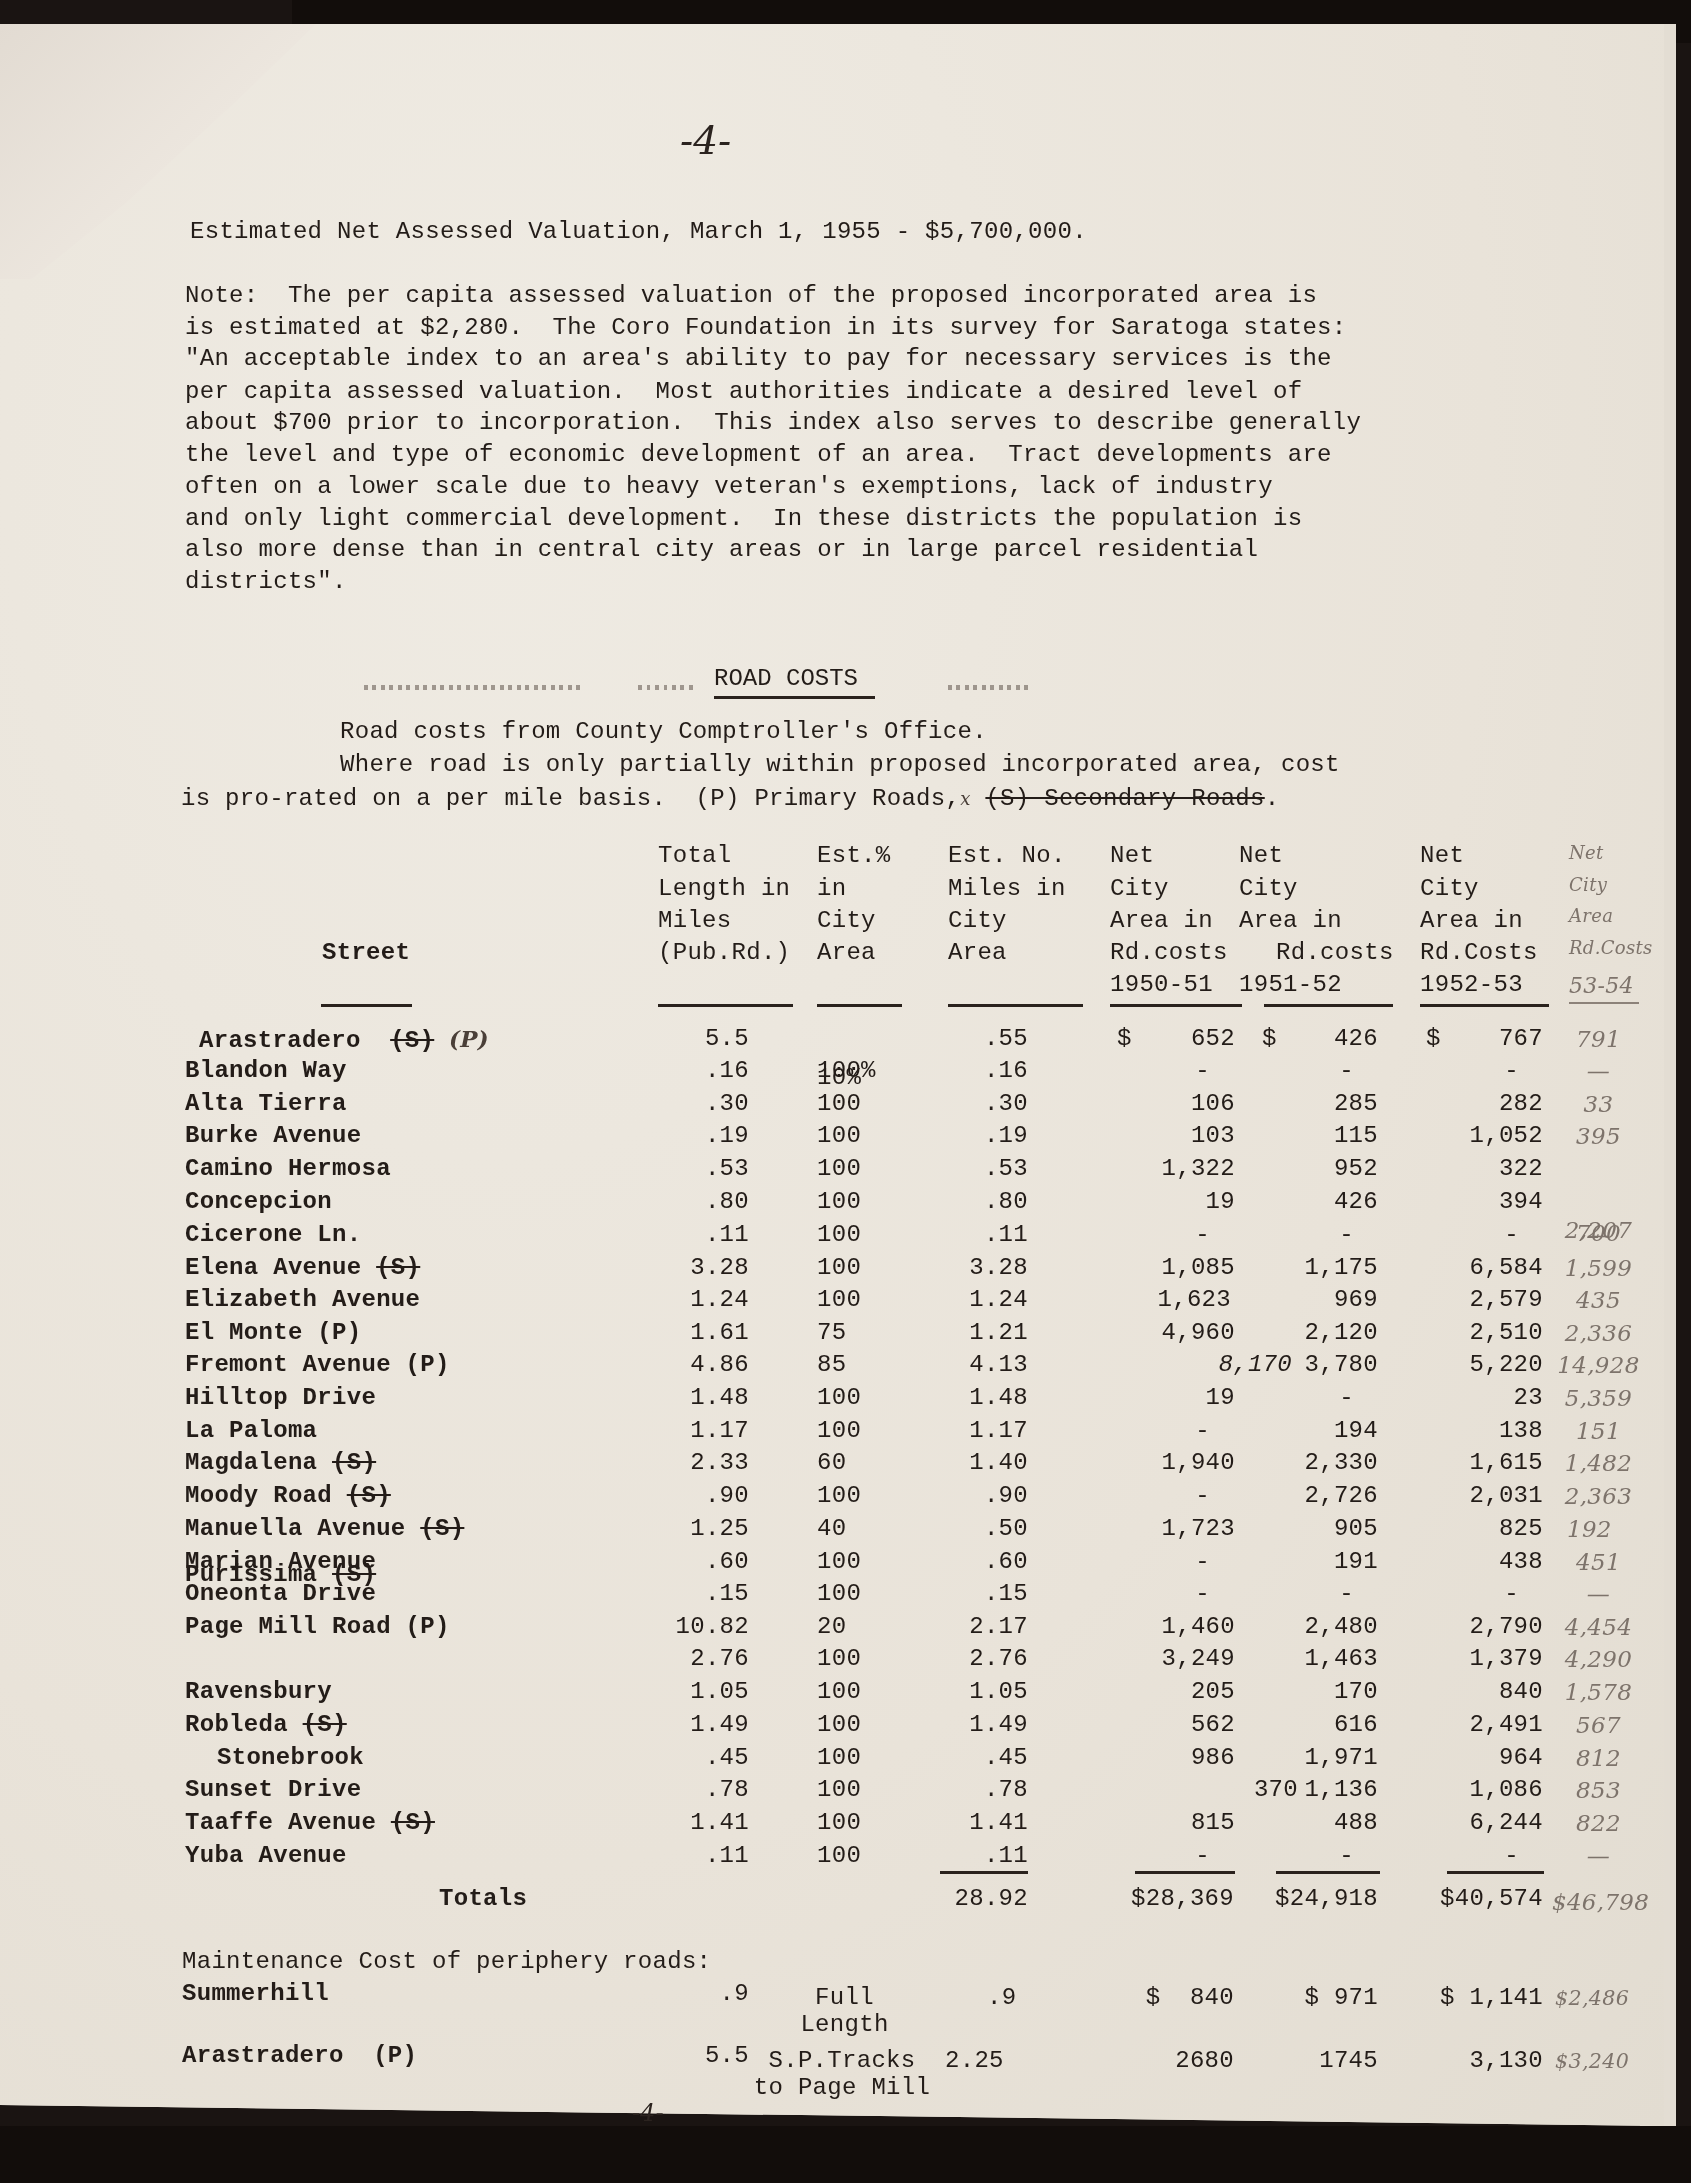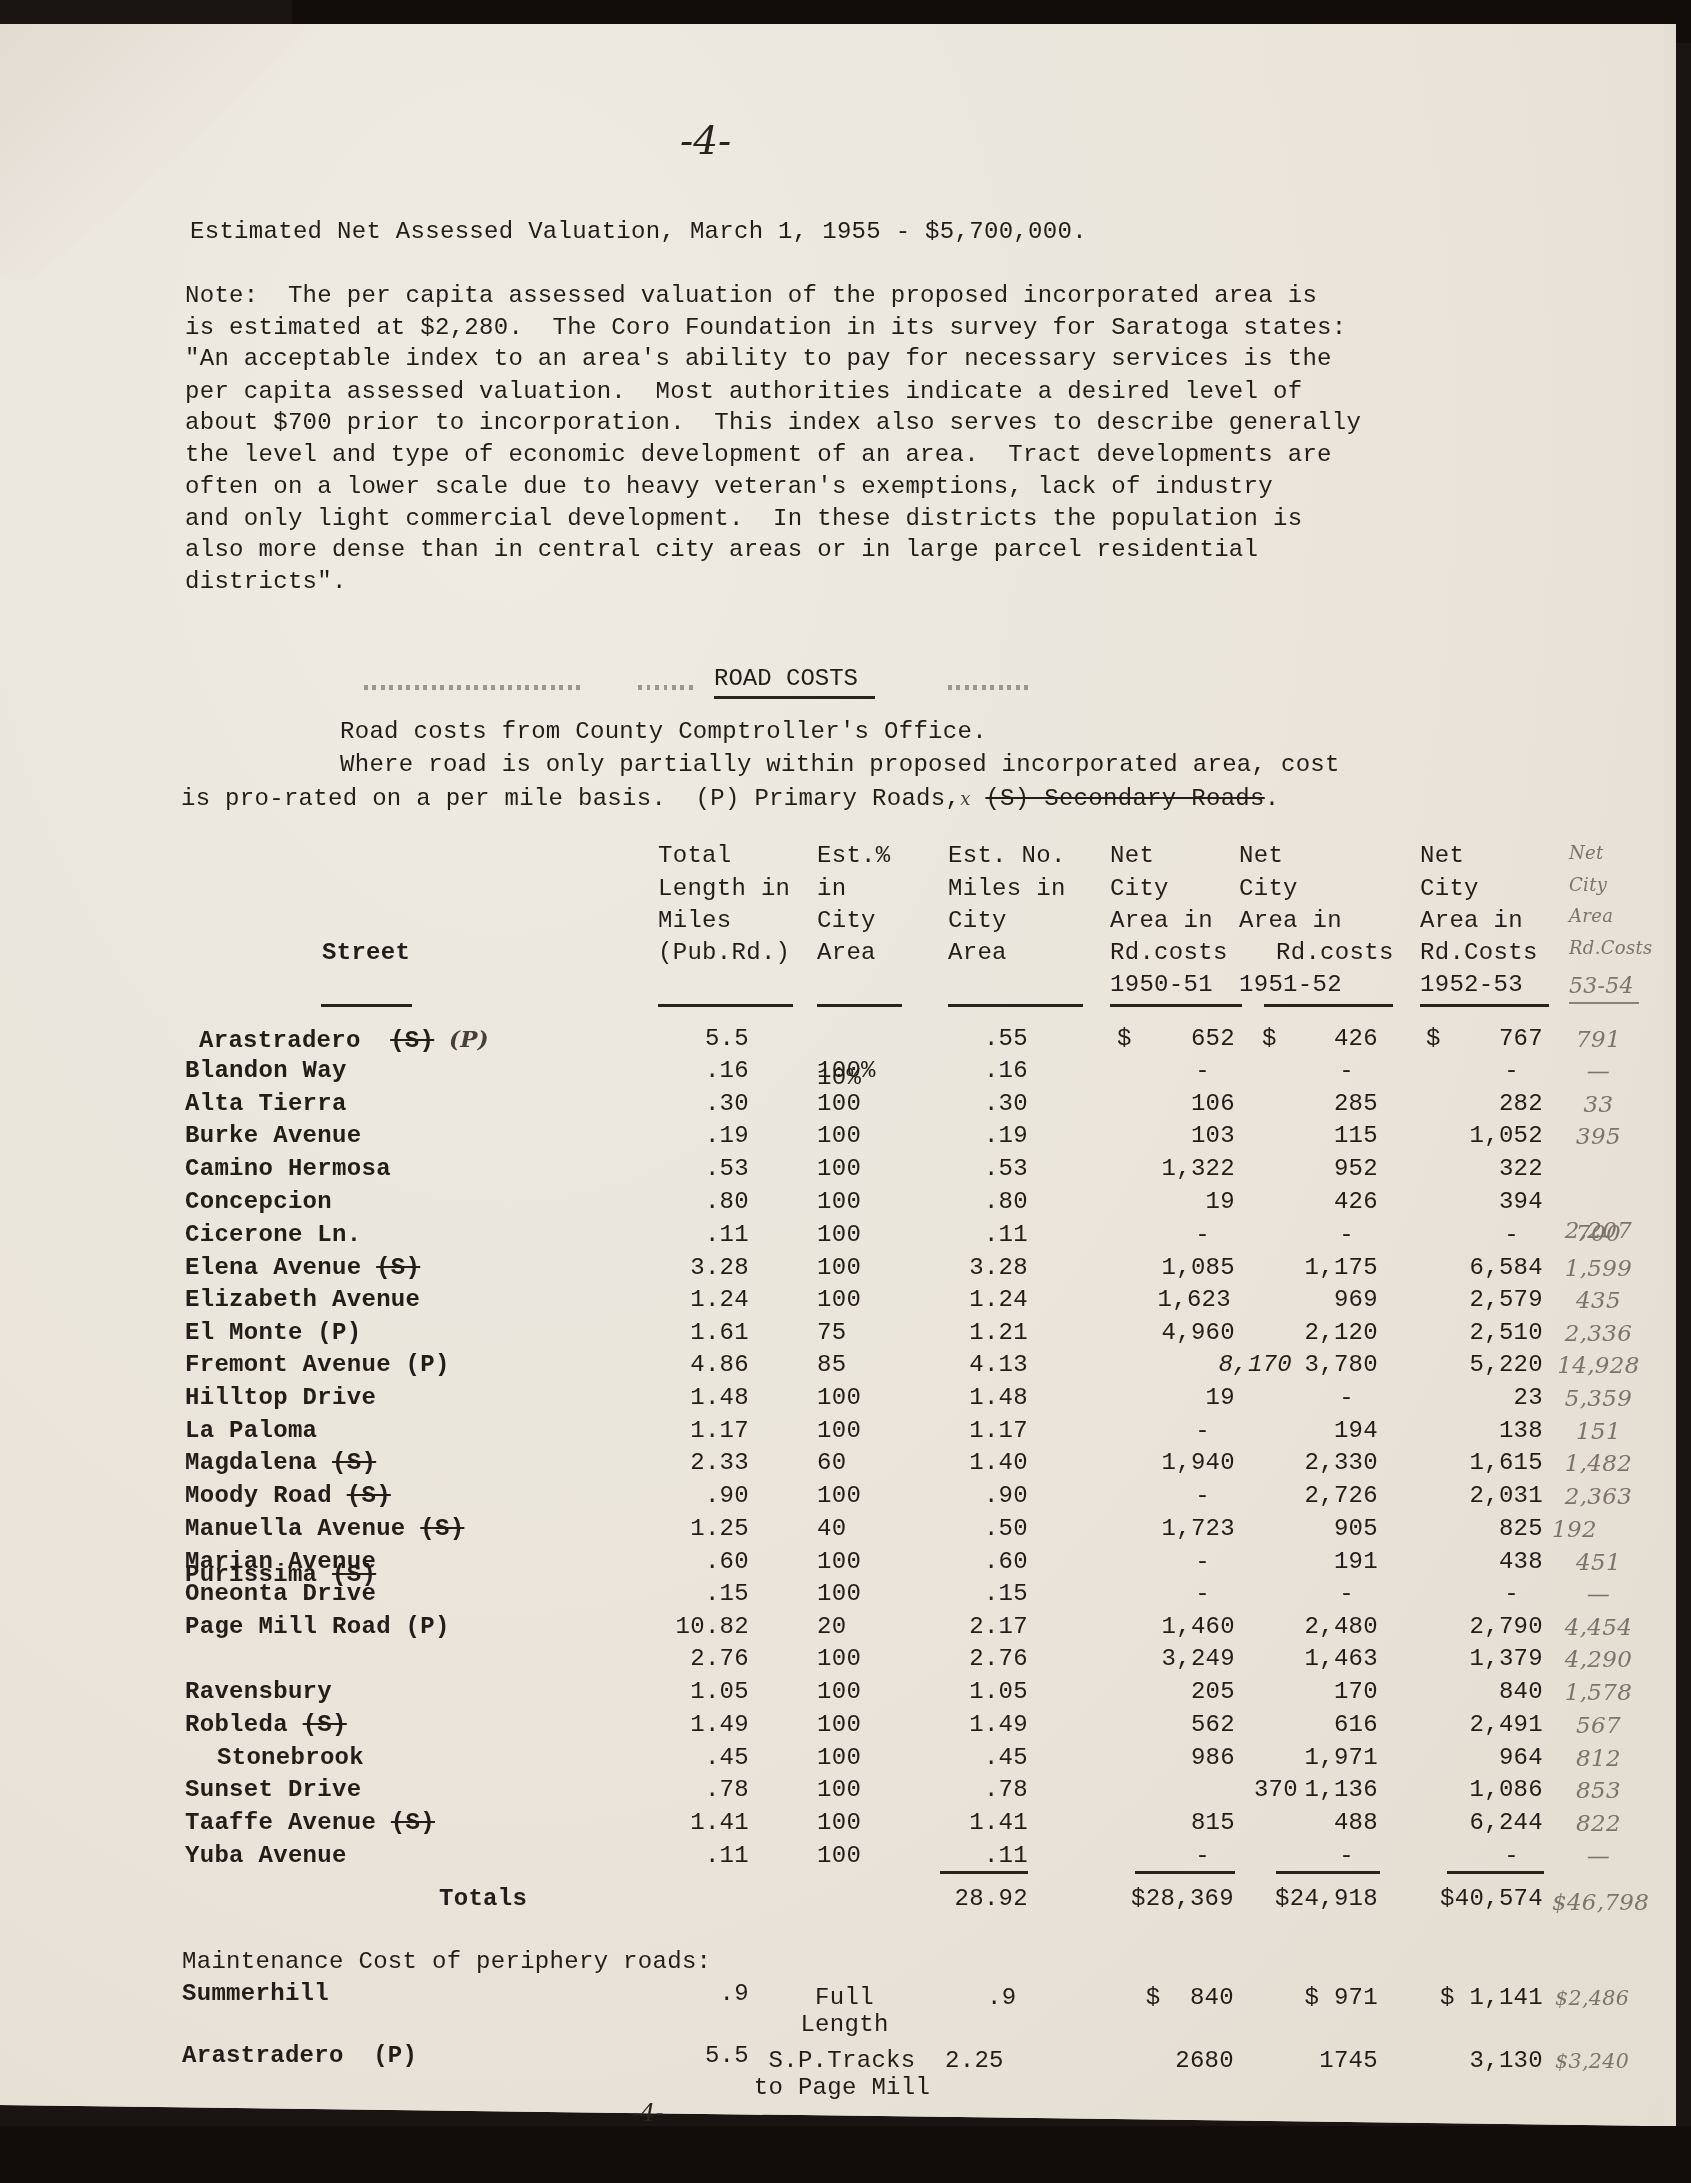--- a/index.html
+++ b/index.html
@@ -285,21 +285,21 @@
         <div class="t hand" style="left:1538px; width:121px; text-align:center; top:1481px;">2,363</div>
       </div>
       <div>
         <div class="t b" style="left:185px; top:1514px;"><span>Manuella Avenue</span> <span class="strike">(S)</span></div>
         <div class="t r" style="left:615px; width:134px; top:1514px;">1.25</div>
         <div class="t" style="left:817px; top:1514px;">40</div>
         <div class="t r" style="left:894px; width:134px; top:1514px;">.50</div>
         <div class="t r" style="left:1101px; width:134px; top:1514px;">1,723</div>
         <div class="t r" style="left:1244px; width:134px; top:1514px;">905</div>
         <div class="t r" style="left:1409px; width:134px; top:1514px;">825</div>
-        <div class="t hand" style="left:1514px; width:121px; text-align:center; top:1514px;">192</div>
+        <div class="t hand" style="left:1567px; width:121px; top:1514px;">192</div>
       </div>
       <div>
         <div class="t b" style="left:185px; top:1547px;"><span>Marian Avenue</span></div>
         <div class="t r" style="left:615px; width:134px; top:1547px;">.60</div>
         <div class="t" style="left:817px; top:1547px;">100</div>
         <div class="t r" style="left:894px; width:134px; top:1547px;">.60</div>
         <div class="t r" style="left:1076px; width:134px; top:1547px;">-</div>
         <div class="t r" style="left:1244px; width:134px; top:1547px;">191</div>
         <div class="t r" style="left:1409px; width:134px; top:1547px;">438</div>
         <div class="t hand" style="left:1538px; width:121px; text-align:center; top:1547px;">451</div>

